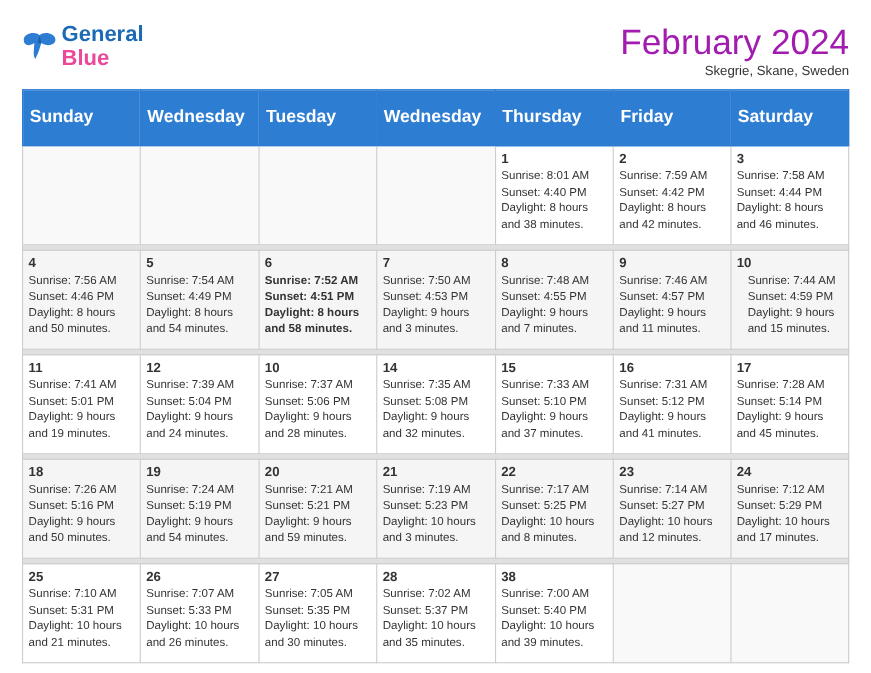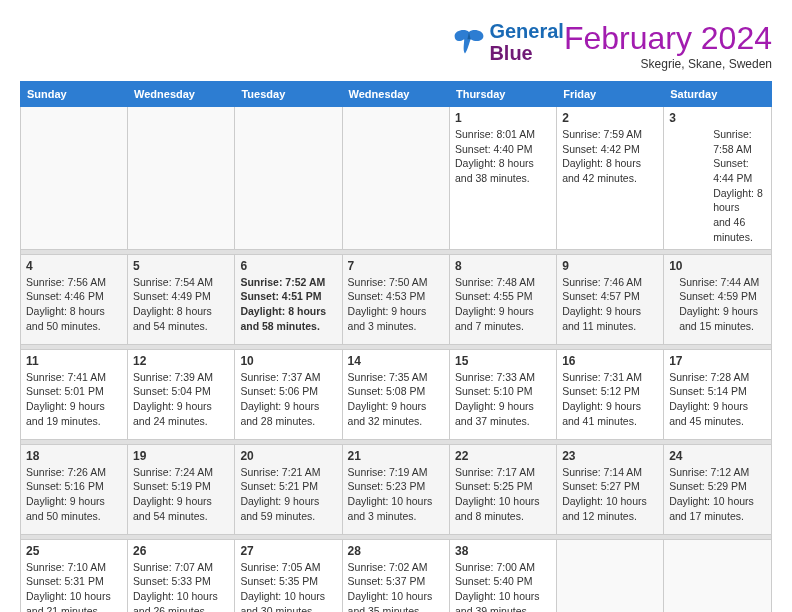--- a/index.html
+++ b/index.html
@@ -5,21 +5,21 @@
     * { box-sizing: border-box; margin: 0; padding: 0; }
     body {
       font-family: Arial, sans-serif;
       background: #fff;
       width: 792px;
       min-height: 612px;
       padding: 20px;
     }
     .header-area {
       display: flex;
-      justify-content: flex-end;
+      justify-content: space-between;
       align-items: flex-start;
       margin-bottom: 10px;
     }
     .logo {
       display: flex;
       align-items: center;
       gap: 4px;
     }
     .logo-text {
       font-size: 20px;
@@ -49,23 +49,23 @@
     .calendar {
       width: 100%;
       border-collapse: collapse;
       font-size: 11px;
     }
     .calendar thead th {
       background-color: #2d7dd2;
       color: #fff;
       font-weight: bold;
       text-align: left;
-      padding: 6px 6px;
+      padding: 16px 6px;
       border: 1px solid #2d7dd2;
-      font-size: 11px;
+      font-size: 16px;
     }
     .calendar tbody td {
       border: 1px solid #ccc;
       vertical-align: top;
       padding: 4px 5px;
       width: 108px;
       min-height: 80px;
       height: 90px;
     }
     .day-num {
@@ -94,21 +94,21 @@
 <body>
 
 <div class="header-area">
   <div class="logo">
     <svg class="logo-bird" viewBox="0 0 40 35" fill="none" xmlns="http://www.w3.org/2000/svg">
       <path d="M20 5 C25 0, 38 3, 38 10 C38 17, 28 18, 22 14 C20 20, 18 28, 15 32 C12 28, 14 20, 14 14 C8 18, 2 17, 2 10 C2 3, 15 0, 20 5Z" fill="#2d7dd2"></path>
       <path d="M20 5 L22 14 L18 14 Z" fill="#1a5fa0"></path>
     </svg>
     <div>
       <div class="logo-text"><span>General</span></div>
-      <div class="logo-text"><span style="color:#701a75">Blue</span></div>
+      <div class="logo-text"><span style="color:#ec4899">Blue</span></div>
     </div>
   </div>
   <div class="title-area">
     <div class="main-title">February 2024</div>
     <div class="subtitle">Skegrie, Skane, Sweden</div>
   </div>
 </div>
 
 <table class="calendar">
   <thead>
@@ -137,21 +137,21 @@
         </td>
         <td>
           <span class="day-num">2</span>
           <div class="day-info" style="white-space: pre-line;">Sunrise: 7:59 AM
 Sunset: 4:42 PM
 Daylight: 8 hours
 and 42 minutes.</div>
         </td>
         <td>
           <span class="day-num">3</span>
-          <div class="day-info" style="white-space: pre-line; margin-left: 44px;">Sunrise: 7:58 AM
+          <div class="day-info" style="white-space: pre-line;">Sunrise: 7:58 AM
 Sunset: 4:44 PM
 Daylight: 8 hours
 and 46 minutes.</div>
         </td>
       </tr>
       <tr>
         <td colspan="7" style="height: 5px; background-color: rgb(224, 224, 224); padding: 0px;"></td>
       </tr>
       <tr class="alt-row">
         <td>

